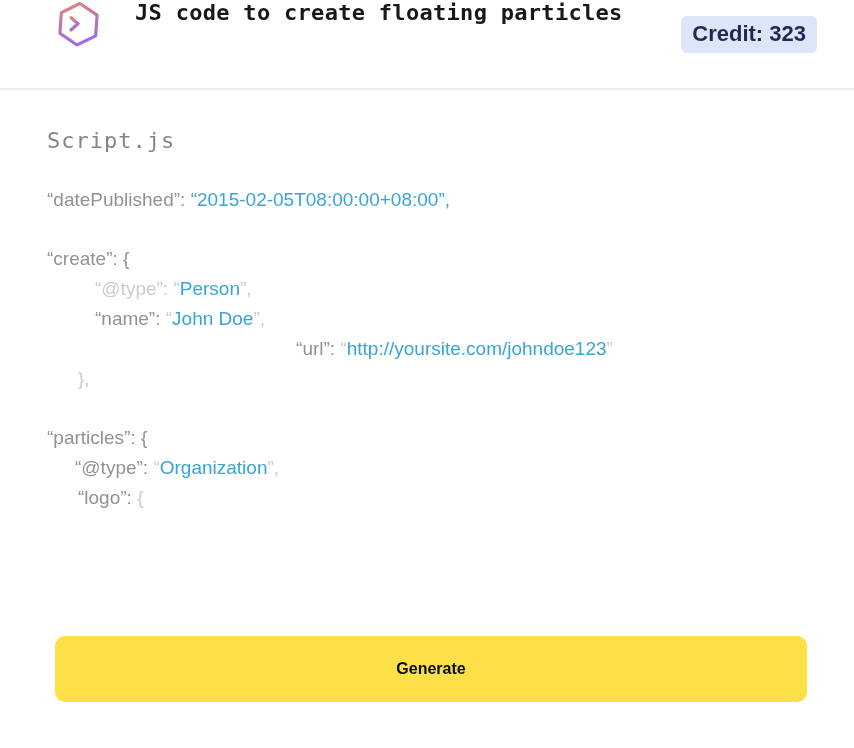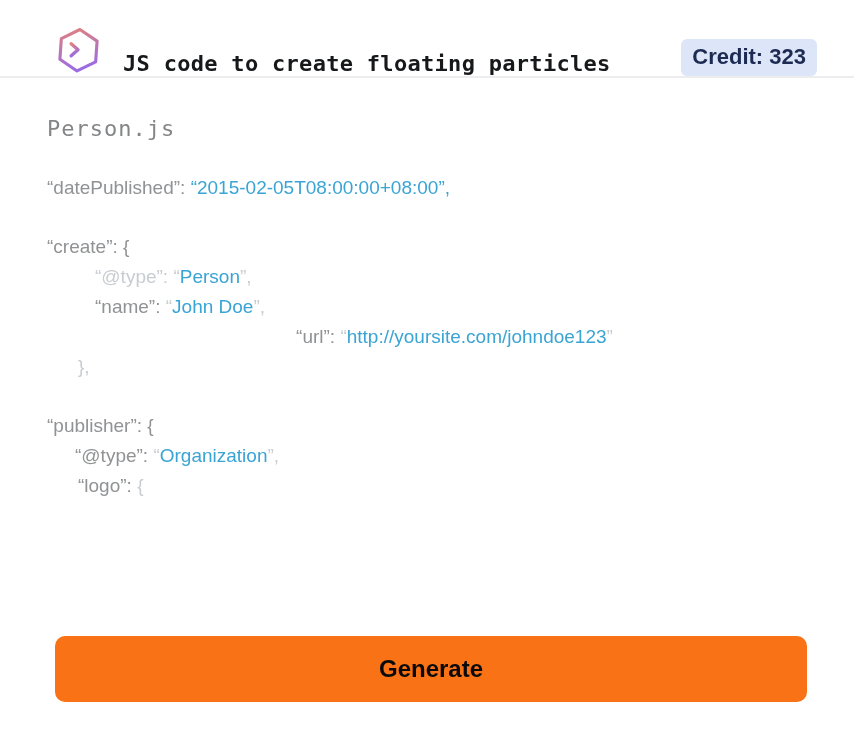--- a/index.html
+++ b/index.html
@@ -6,26 +6,27 @@
   html, body { width: 854px; height: 748px; }
   body {
     background: #ffffff;
     font-family: "Liberation Sans", sans-serif;
     position: relative;
     overflow: hidden;
   }
 
   
   .header {
-    height: 78px;
+    height: 90px;
     display: flex;
-    align-items: flex-end;
+    align-items: flex-start;
     padding: 0 37px 0 55px;
     border-bottom: 2px solid #ededef;
     background: #ffffff;
+    gap: 12px;
   }
   .logo { width: 47px; height: 50px; flex: 0 0 auto; }
   .title {
     margin-left: 21px;
     flex: 1;
     font-family: "DejaVu Sans Mono", monospace;
     font-weight: bold;
     font-size: 22px;
     letter-spacing: 0.3px;
     color: #17181a;
@@ -62,25 +63,25 @@
   .seg-muted { color: var(--muted, #c8cdd2); margin-top: 20px; }
   .seg-value { color: var(--value, #3aa4d4); }
 
   
   .generate-btn {
     position: absolute;
     left: 55px;
     top: 636px;
     width: 752px;
     height: 66px;
-    background: #f97316;
+    background: #fde047;
     border: none;
     border-radius: 10px;
     font-family: "Liberation Sans", sans-serif;
-    font-size: 24px;
+    font-size: 16px;
     font-weight: bold;
     color: #0a0a0a;
     cursor: pointer;
   }
 </style>
 </head>
 <body>
 
 <header class="header">
   <span class="logo">
@@ -94,29 +95,29 @@
       <path d="M24 3 L42.3 13.6 L42.3 34.8 L24 45.4 L5.7 34.8 L5.7 13.6 Z" fill="none" stroke="url(#hexgrad)" stroke-width="3.2" stroke-linejoin="round" transform="rotate(4 24 24)"></path>
       <path d="M16.5 17.5 L23.5 23.7 L16.5 29.9" fill="none" stroke="url(#hexgrad)" stroke-width="3.4" stroke-linecap="round" stroke-linejoin="round"></path>
       <path d="M27 31.5 L34.5 31.5" fill="none" stroke="url(#hexgrad)" stroke-width="3.4" stroke-linecap="round"></path>
     </svg>
   </span>
   <h1 class="title">JS code to create floating particles</h1>
   <span class="credit-badge">Credit: 323</span>
 </header>
 
 <main class="content">
-  <div class="filename">Person.js</div>
+  <div class="filename">Script.js</div>
   <div class="code-block">
       <div class="code-line" style="padding-left: 0px;"><span class="seg-key">“datePublished”: </span><span class="seg-value">“2015-02-05T08:00:00+08:00”,</span></div>
       <div class="code-blank"></div>
       <div class="code-line" style="padding-left: 0px;"><span class="seg-key">“create”: {</span></div>
       <div class="code-line" style="padding-left: 48px;"><span class="seg-muted">“@type”: “</span><span class="seg-value">Person</span><span class="seg-muted">”,</span></div>
       <div class="code-line" style="padding-left: 48px;"><span class="seg-key">“name”: </span><span class="seg-muted">“</span><span class="seg-value">John Doe</span><span class="seg-muted">”,</span></div>
       <div class="code-line" style="padding-left: 48px; text-align: center;"><span class="seg-key">“url”: </span><span class="seg-muted">“</span><span class="seg-value">http://yoursite.com/johndoe123</span><span class="seg-muted">”</span></div>
       <div class="code-line" style="padding-left: 31px;"><span class="seg-muted">},</span></div>
       <div class="code-blank"></div>
-      <div class="code-line" style="padding-left: 0px;"><span class="seg-key">“publisher”: {</span></div>
+      <div class="code-line" style="padding-left: 0px;"><span class="seg-key">“particles”: {</span></div>
       <div class="code-line" style="padding-left: 28px;"><span class="seg-key">“@type”: </span><span class="seg-muted">“</span><span class="seg-value">Organization</span><span class="seg-muted">”,</span></div>
       <div class="code-line" style="padding-left: 31px;"><span class="seg-key">“logo”: </span><span class="seg-muted">{</span></div>
     </div>
 </main>
 
 <button class="generate-btn">Generate</button>
 
 </body></html>

